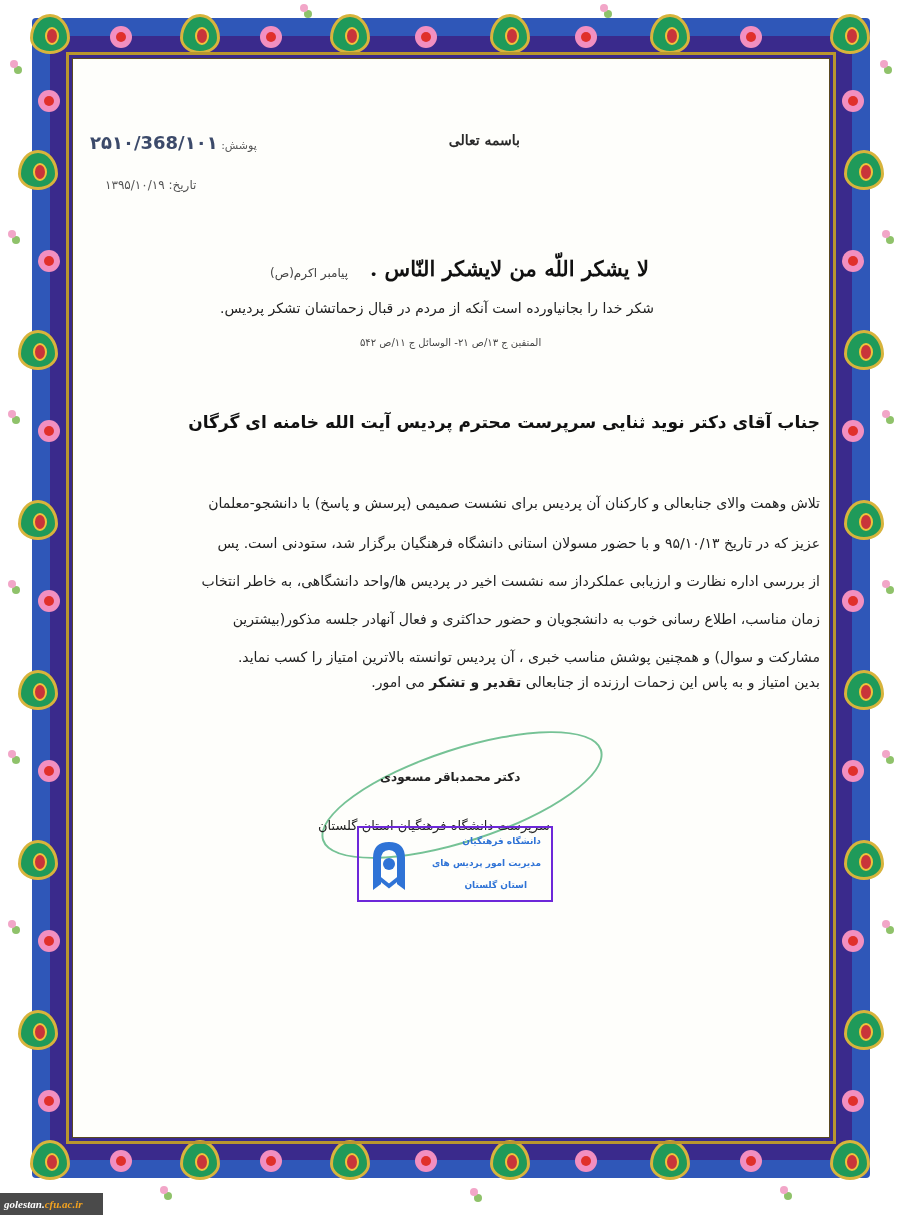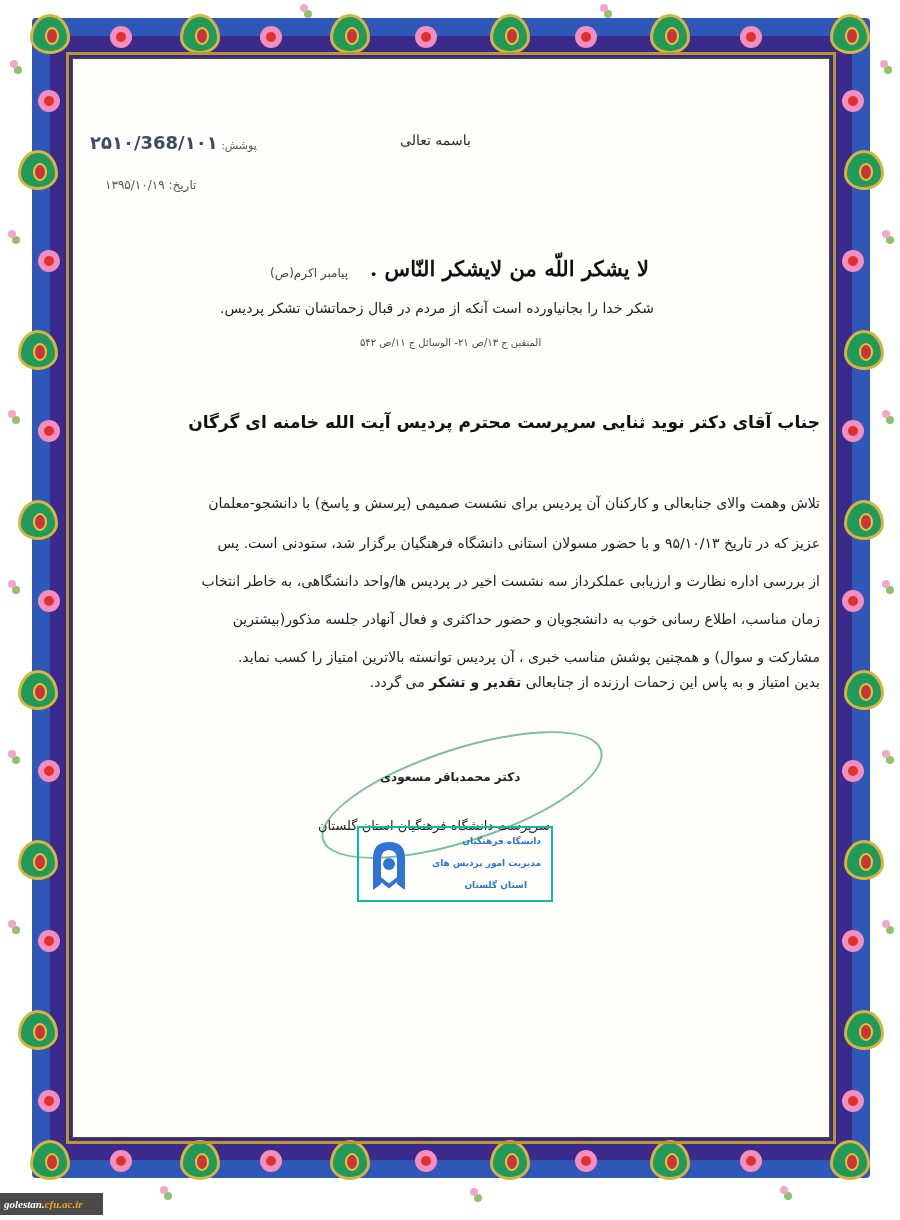--- a/index.html
+++ b/index.html
@@ -7,36 +7,36 @@
   .frame{position:absolute;left:32px;top:18px;width:838px;height:1160px;background:#2f57b8;border-radius:4px;}
   .frame-purple{position:absolute;left:50px;top:36px;width:802px;height:1124px;background:#3a2a8c;}
   .gold-line{position:absolute;left:66px;top:52px;width:770px;height:1092px;border:3px solid #b9962e;box-sizing:border-box;}
   .paper{position:absolute;left:72px;top:58px;width:758px;height:1080px;background:#fefefb;border:1px solid #5a4a20;box-sizing:border-box;}
   .medallion{position:absolute;width:40px;height:40px;background:#1f9a5a;border:3px solid #d8b43c;border-radius:50% 50% 50% 50%/60% 60% 40% 40%;box-sizing:border-box;}
   .medallion::after{content:"";position:absolute;left:12px;top:10px;width:10px;height:14px;background:#c8353a;border-radius:50%;border:2px solid #f0c23c;}
   .flower{position:absolute;width:22px;height:22px;background:#f28fc0;border-radius:50%;}
   .flower::after{content:"";position:absolute;left:6px;top:6px;width:10px;height:10px;background:#e0302a;border-radius:50%;}
   .vine{position:absolute;width:8px;height:8px;background:#f2a6c8;border-radius:50%;box-shadow:4px 6px 0 #8fc26a;}
   .txt{position:absolute;direction:rtl;color:#2a2a2a;white-space:nowrap;}
-  .basmala{left:400px;top:132px;width:120px;text-align:left;font-family:"DejaVu Serif",serif;font-weight:normal;font-size:14px;}
+  .basmala{left:400px;top:132px;width:120px;text-align:right;font-family:"DejaVu Serif",serif;font-weight:bold;font-size:14px;}
   .number{left:90px;top:132px;font-size:11px;color:#555;}
   .number .val{font-size:18px;color:#3c4a6a;font-weight:bold;letter-spacing:1px;}
   .date{left:105px;top:178px;font-size:12px;color:#555;}
   .hadith{left:370px;top:256px;font-family:"DejaVu Serif",serif;font-weight:bold;font-size:21px;color:#111;}
   .hadith-attr{left:270px;top:266px;font-size:12px;color:#444;}
   .translation{left:220px;top:300px;font-size:14px;color:#222;}
   .source{left:360px;top:337px;font-size:10px;color:#444;}
   .addressee{left:175px;top:412px;width:645px;text-align:right;font-weight:bold;font-size:17px;color:#111;}
   .body-line{right:80px;font-size:14px;color:#222;line-height:20px;margin-top:25px;}
   .closing{right:80px;top:674px;font-size:14px;color:#222;}
   .closing b{font-weight:bold;}
   .sig-name{left:380px;top:770px;font-size:12px;font-weight:bold;color:#222;}
   .sig-title{left:318px;top:818px;font-size:13px;color:#222;}
   .signature{position:absolute;left:315px;top:748px;width:290px;height:90px;border:2px solid #3aa86a;border-radius:50%;transform:rotate(-18deg);opacity:.7;}
-  .stamp{position:absolute;left:357px;top:826px;width:196px;height:76px;border:2px solid #14b8a6;box-sizing:border-box;}
+  .stamp{position:absolute;left:357px;top:826px;width:196px;height:76px;border:2px solid #6d28d9;box-sizing:border-box;}
   .stamp-logo{position:absolute;left:6px;top:6px;width:48px;height:62px;}
   .stamp-line{position:absolute;right:10px;font-size:9px;font-weight:bold;color:#2f73d6;direction:rtl;white-space:nowrap;}
   .watermark{position:absolute;left:0;top:1193px;width:103px;height:22px;background:#4a4a4a;color:#fff;font-size:11px;font-weight:bold;font-style:italic;line-height:22px;padding-left:4px;box-sizing:border-box;font-family:Liberation Serif, serif;}
   .watermark .dom{color:#f3a21f;}
 </style>
 </head>
 <body>
 
 <div class="frame"></div>
 <div class="frame-purple"></div>
@@ -135,21 +135,21 @@
 
 <div class="txt addressee">جناب آقای دکتر نوید ثنایی سرپرست محترم پردیس آیت الله خامنه ای گرگان</div>
 
 <div class="txt body-line" style="top:468px;">تلاش وهمت والای جنابعالی و کارکنان آن پردیس برای نشست صمیمی (پرسش و پاسخ) با دانشجو-معلمان</div>
 <div class="txt body-line" style="top:508px;">عزیز که در تاریخ ۹۵/۱۰/۱۳ و با حضور مسولان استانی دانشگاه فرهنگیان برگزار شد، ستودنی است. پس</div>
 <div class="txt body-line" style="top:546px;">از بررسی اداره نظارت و ارزیابی عملکرداز سه نشست اخیر در پردیس ها/واحد دانشگاهی، به خاطر انتخاب</div>
 <div class="txt body-line" style="top:584px;">زمان مناسب، اطلاع رسانی خوب به دانشجویان و حضور حداکثری و فعال آنهادر جلسه مذکور(بیشترین</div>
 <div class="txt body-line" style="top:622px;">مشارکت و سوال) و همچنین پوشش مناسب خبری ، آن پردیس توانسته بالاترین امتیاز را کسب نماید.</div>
 
 <div class="txt closing">
-  <span>بدین امتیاز و به پاس این زحمات ارزنده از جنابعالی </span><b>تقدیر و تشکر</b><span> می گردد.</span>
+  <span>بدین امتیاز و به پاس این زحمات ارزنده از جنابعالی </span><b>تقدیر و تشکر</b><span> می امور.</span>
 </div>
 
 <div class="signature"></div>
 <div class="txt sig-name">دکتر محمدباقر مسعودی</div>
 <div class="txt sig-title">سرپرست دانشگاه فرهنگیان استان گلستان</div>
 
 <div class="stamp">
   <svg class="stamp-logo" viewBox="0 0 48 62">
     <path d="M8 56 V24 Q8 8 24 8 Q40 8 40 24 V56 L32 50 V26 Q32 16 24 16 Q16 16 16 26 V50 Z" fill="#2f73d6"></path>
     <circle cx="24" cy="30" r="6" fill="#2f73d6"></circle>

